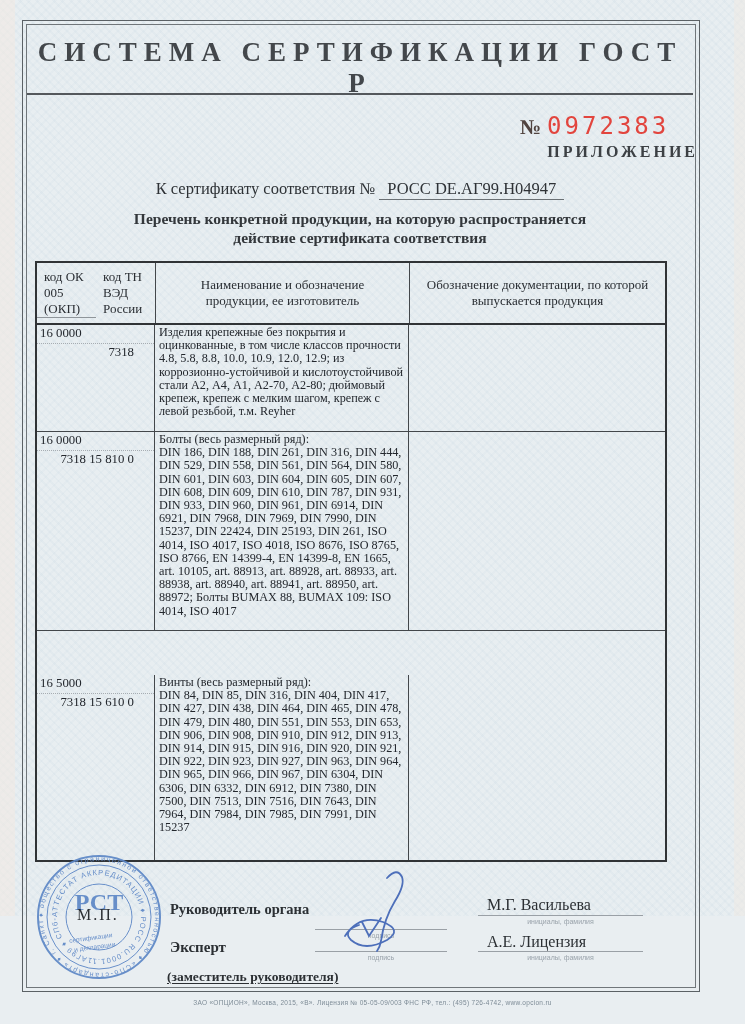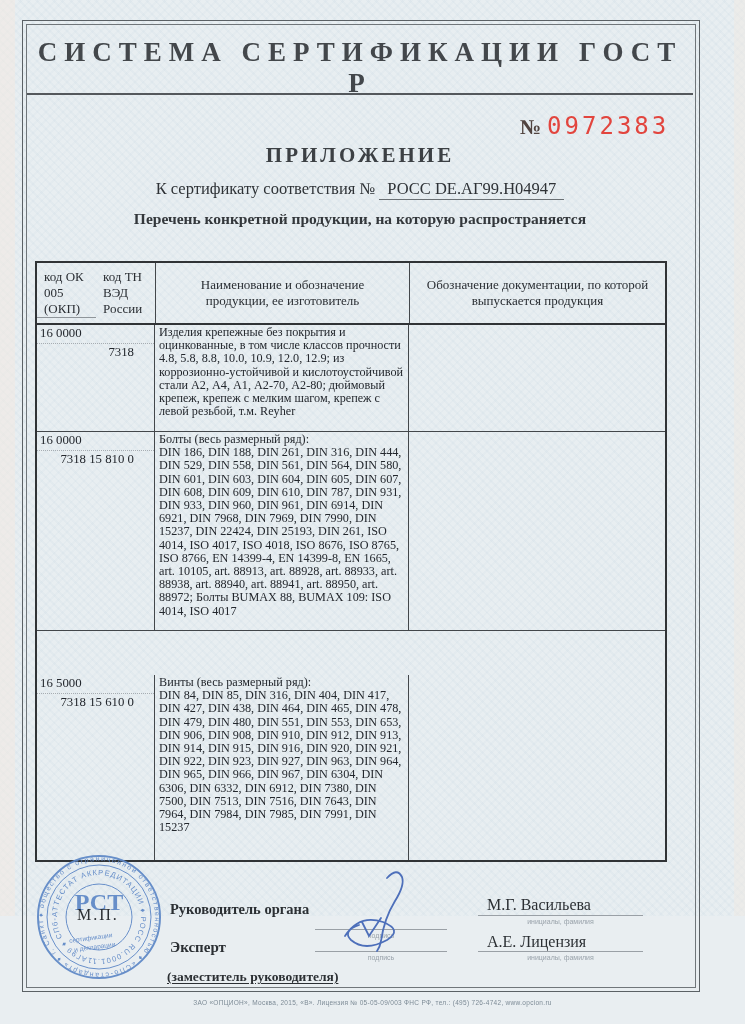--- a/index.html
+++ b/index.html
@@ -24,22 +24,22 @@
   .frame-inner{position:absolute;left:3px;top:3px;right:3px;bottom:3px;border:1px solid #70767a;}
 
   .header-band{position:absolute;left:27px;top:25px;width:666px;height:68px;border-bottom:2px solid #54585c;text-align:center;}
   .sys-title{margin-top:12px;font-size:27px;font-weight:bold;letter-spacing:7px;color:#43474b;}
   .agency{margin-top:3px;font-size:16.5px;font-weight:bold;letter-spacing:.5px;color:#43474b;}
 
   .form-number{position:absolute;left:520px;top:112px;white-space:nowrap;}
   .form-number .no{font-size:21px;font-weight:bold;color:#50433f;margin-right:6px;}
   .form-number .digits{font-family:"DejaVu Sans Mono", monospace;font-size:24px;letter-spacing:3px;color:#e2453e;}
 
-  .doc-title{position:absolute;left:22px;top:143px;width:676px;text-align:center;
-    font-size:21px;font-weight:bold;letter-spacing:3px;color:#3c4044;}
+  .doc-title{position:absolute;left:22px;top:143px;width:676px;text-align:right;
+    font-size:16px;font-weight:bold;letter-spacing:3px;color:#3c4044;}
   .cert-line{position:absolute;left:22px;top:179px;width:676px;text-align:center;font-size:16.5px;color:#2e3236;}
   .cert-line .cert-no{border-bottom:1px solid #6a7074;padding:0 8px 1px;}
   .desc{position:absolute;left:22px;top:209px;width:676px;text-align:center;
     font-size:15.5px;font-weight:bold;color:#33373b;line-height:19px;}
 
   .ptable{position:absolute;left:35px;top:261px;width:628px;border:2px solid #303336;background:transparent;}
   .trow{display:flex;}
   .thead{height:60px;border-bottom:2px solid #303336;}
   .hc1{width:118px;border-right:1px solid #43474b;display:flex;flex-direction:row;font-size:13px;color:#2a2e33;align-items:center;}
   .hc1 .half{flex:1;display:flex;align-items:center;padding-left:7px;}
@@ -109,20 +109,21 @@
 
   <div class="doc-title">ПРИЛОЖЕНИЕ</div>
 
   <div class="cert-line">
     <span>К сертификату соответствия №</span>
     <span class="cert-no">РОСС DE.АГ99.Н04947</span>
   </div>
 
   <div class="desc">
     <div>Перечень конкретной продукции,  на которую распространяется</div>
+    <div>действие сертификата соответствия</div>
   </div>
 
   <div class="ptable">
     <div class="trow thead">
       <div class="hc1">
         <div class="half top">код ОК 005 (ОКП)</div>
         <div class="half">код ТН ВЭД России</div>
       </div>
       <div class="hc2">Наименование и обозначение продукции, ее изготовитель</div>
       <div class="hc3">Обозначение документации, по которой выпускается продукция</div>

